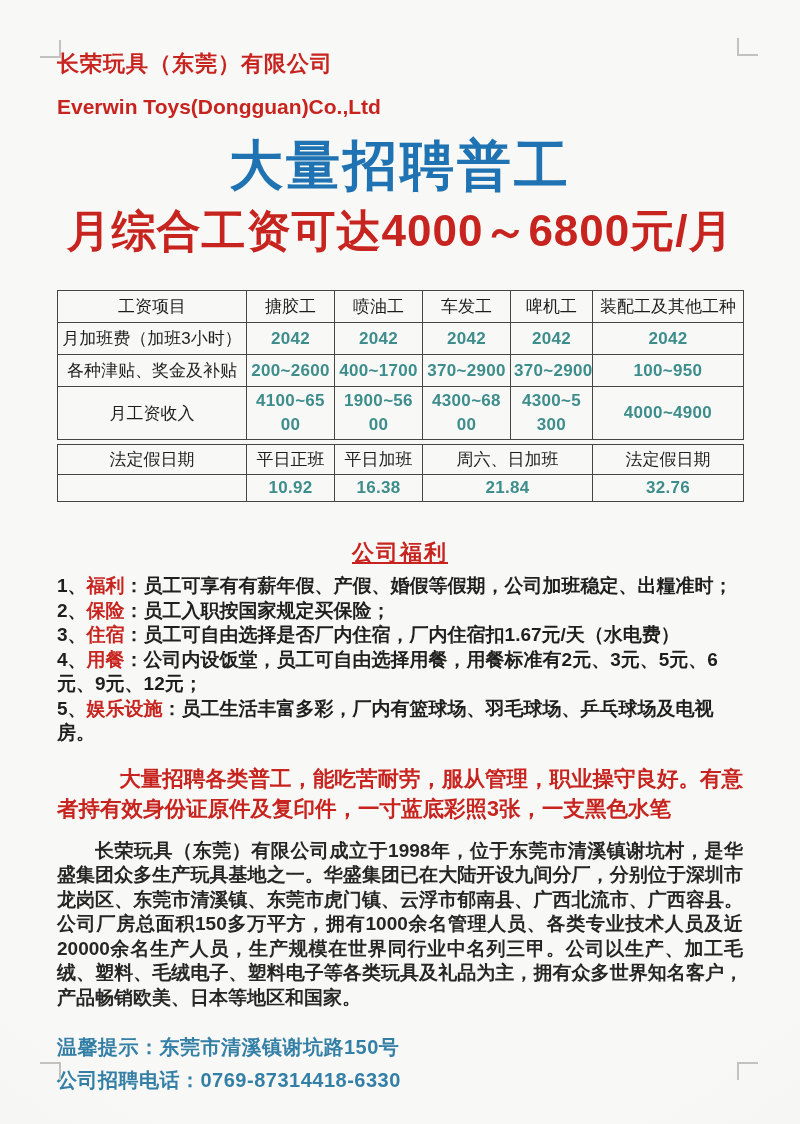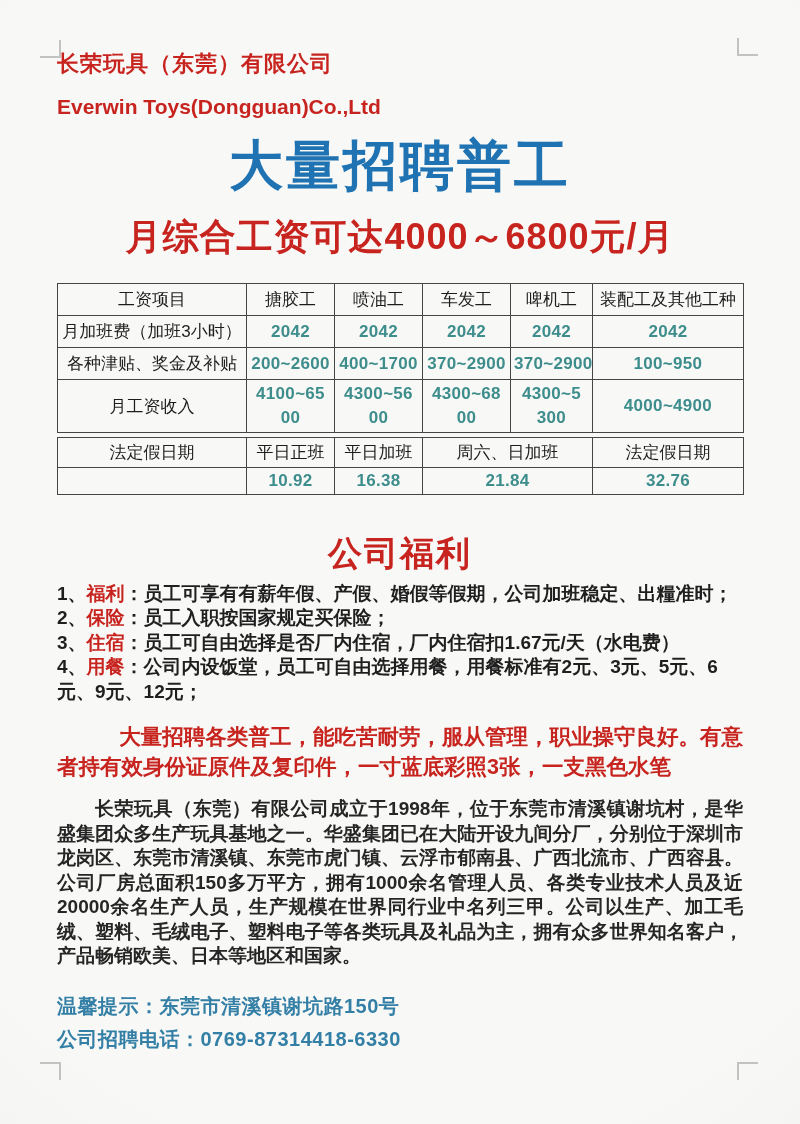--- a/index.html
+++ b/index.html
@@ -17,34 +17,34 @@
   .corner{position:absolute;width:19px;height:16px;border:0 solid #c2c2c0;}
   .corner.tl{left:40px;top:40px;border-right-width:2px;border-bottom-width:2px;}
   .corner.tr{right:42px;top:38px;border-left-width:2px;border-bottom-width:2px;}
   .corner.bl{left:40px;top:1062px;border-right-width:2px;border-top-width:2px;}
   .corner.br{right:42px;top:1062px;border-left-width:2px;border-top-width:2px;}
 
   .company-cn{color:#c8241f;font-size:22px;font-weight:700;line-height:1.25;letter-spacing:1px;}
   .company-en{color:#c8241f;font-size:21px;font-weight:700;line-height:1.25;margin-top:16px;}
 
   .main-title{margin:12px 0 0;text-align:center;color:#2073b2;font-size:54px;font-weight:700;letter-spacing:3px;line-height:1.25;}
-  .subtitle{margin:15px 0 0;text-align:center;color:#c8241f;font-size:36px;font-weight:700;letter-spacing:1px;line-height:1.25;}
+  .subtitle{margin:4px 0 0;text-align:center;color:#c8241f;font-size:44px;font-weight:700;letter-spacing:1px;line-height:1.25;}
 
   table.wage{width:100%;border-collapse:collapse;table-layout:fixed;}
-  table.wage.upper{margin-top:24px;}
+  table.wage.upper{margin-top:32px;}
   table.wage.lower{margin-top:4px;}
   table.wage th,table.wage td{
     border:1px solid #454545;text-align:center;vertical-align:middle;
     font-size:17px;font-weight:400;color:#1d1d1d;padding:4px 3px;
   }
   table.wage td.val{color:#3d8d8c;font-weight:700;white-space:nowrap;letter-spacing:0.3px;}
   table.wage td.val.wrap{white-space:normal;word-break:break-all;line-height:1.4;padding:2px 8px;}
   table.wage.lower td{padding:3px 3px;}
 
-  .benefits-title{margin:38px 0 8px;text-align:center;color:#c8241f;font-size:34px;font-weight:700;letter-spacing:2px;line-height:1.2;}
+  .benefits-title{margin:38px 0 8px;text-align:center;color:#c8241f;font-size:22px;font-weight:700;letter-spacing:2px;line-height:1.2;text-decoration:underline;}
   .benefit-line{font-size:19px;line-height:24.5px;color:#1f1f1f;font-weight:600;}
   .benefit-line .lbl{color:#c8241f;}
 
   .recruit-note{margin:18px 0 0;color:#c8241f;font-size:21.5px;font-weight:700;line-height:1.4;text-align:justify;text-indent:2.9em;}
   .warm-tip{margin:15px 0 0;color:#c8241f;font-size:30px;font-weight:700;text-align:center;letter-spacing:1px;line-height:1.2;}
 
   .about{margin:15px 0 0;color:#262626;font-size:19px;font-weight:600;line-height:24.5px;text-align:justify;text-indent:2em;}
 
   .contact{margin-top:21px;}
   .contact-line{font-size:20px;font-weight:700;color:#337fa6;line-height:33px;letter-spacing:0.5px;}
@@ -97,21 +97,21 @@
         <td>各种津贴、奖金及补贴</td>
         <td class="val">200~2600</td>
         <td class="val">400~1700</td>
         <td class="val">370~2900</td>
         <td class="val">370~2900</td>
         <td class="val">100~950</td>
       </tr>
       <tr>
         <td>月工资收入</td>
         <td class="val wrap">4100~6500</td>
-        <td class="val wrap">4300~5600</td>
+        <td class="val wrap">1900~5600</td>
         <td class="val wrap">4300~6800</td>
         <td class="val wrap">4300~5300</td>
         <td class="val">4000~4900</td>
       </tr>
     </tbody>
   </table>
 
   <table class="wage lower">
     <colgroup>
       <col style="width:189px">
@@ -146,20 +146,23 @@
     </div>
     <div class="benefit-line">
       <span>2、</span><span class="lbl">保险</span><span>：</span><span>员工入职按国家规定买保险；</span>
     </div>
     <div class="benefit-line">
       <span>3、</span><span class="lbl">住宿</span><span>：</span><span>员工可自由选择是否厂内住宿，厂内住宿扣1.67元/天（水电费）</span>
     </div>
     <div class="benefit-line">
       <span>4、</span><span class="lbl">用餐</span><span>：</span><span>公司内设饭堂，员工可自由选择用餐，用餐标准有2元、3元、5元、6元、9元、12元；</span>
     </div>
+    <div class="benefit-line">
+      <span>5、</span><span class="lbl">娱乐设施</span><span>：</span><span>员工生活丰富多彩，厂内有篮球场、羽毛球场、乒乓球场及电视房。</span>
+    </div>
   </section>
 
   <p class="recruit-note">大量招聘各类普工，能吃苦耐劳，服从管理，职业操守良好。有意者持有效身份证原件及复印件，一寸蓝底彩照3张，一支黑色水笔</p>
 
   <p class="about">长荣玩具（东莞）有限公司成立于1998年，位于东莞市清溪镇谢坑村，是华盛集团众多生产玩具基地之一。华盛集团已在大陆开设九间分厂，分别位于深圳市龙岗区、东莞市清溪镇、东莞市虎门镇、云浮市郁南县、广西北流市、广西容县。公司厂房总面积150多万平方，拥有1000余名管理人员、各类专业技术人员及近20000余名生产人员，生产规模在世界同行业中名列三甲。公司以生产、加工毛绒、塑料、毛绒电子、塑料电子等各类玩具及礼品为主，拥有众多世界知名客户，产品畅销欧美、日本等地区和国家。</p>
 
   <div class="contact">
     <div class="contact-line">
       <span>温馨提示：</span><span>东莞市清溪镇谢坑路150号</span>
     </div>

